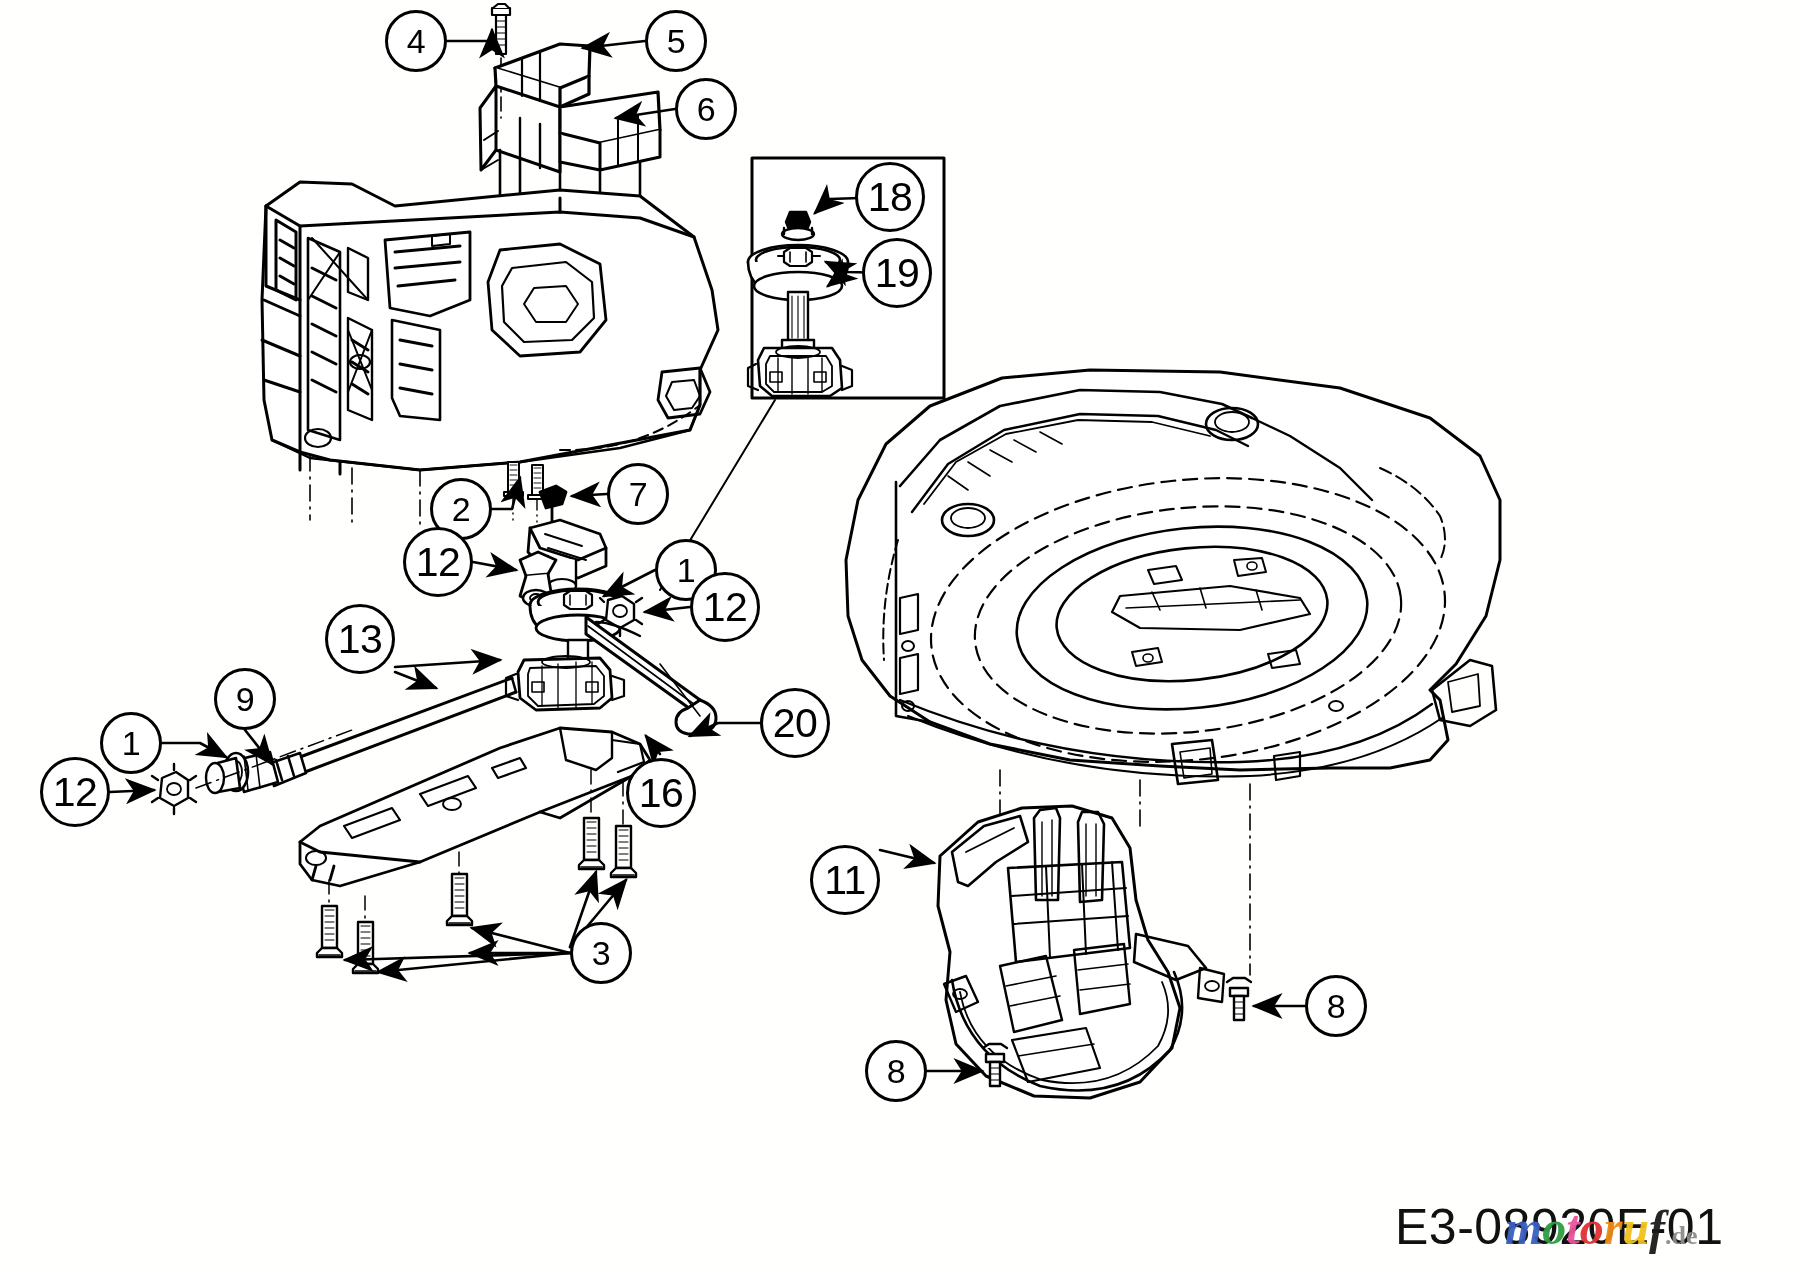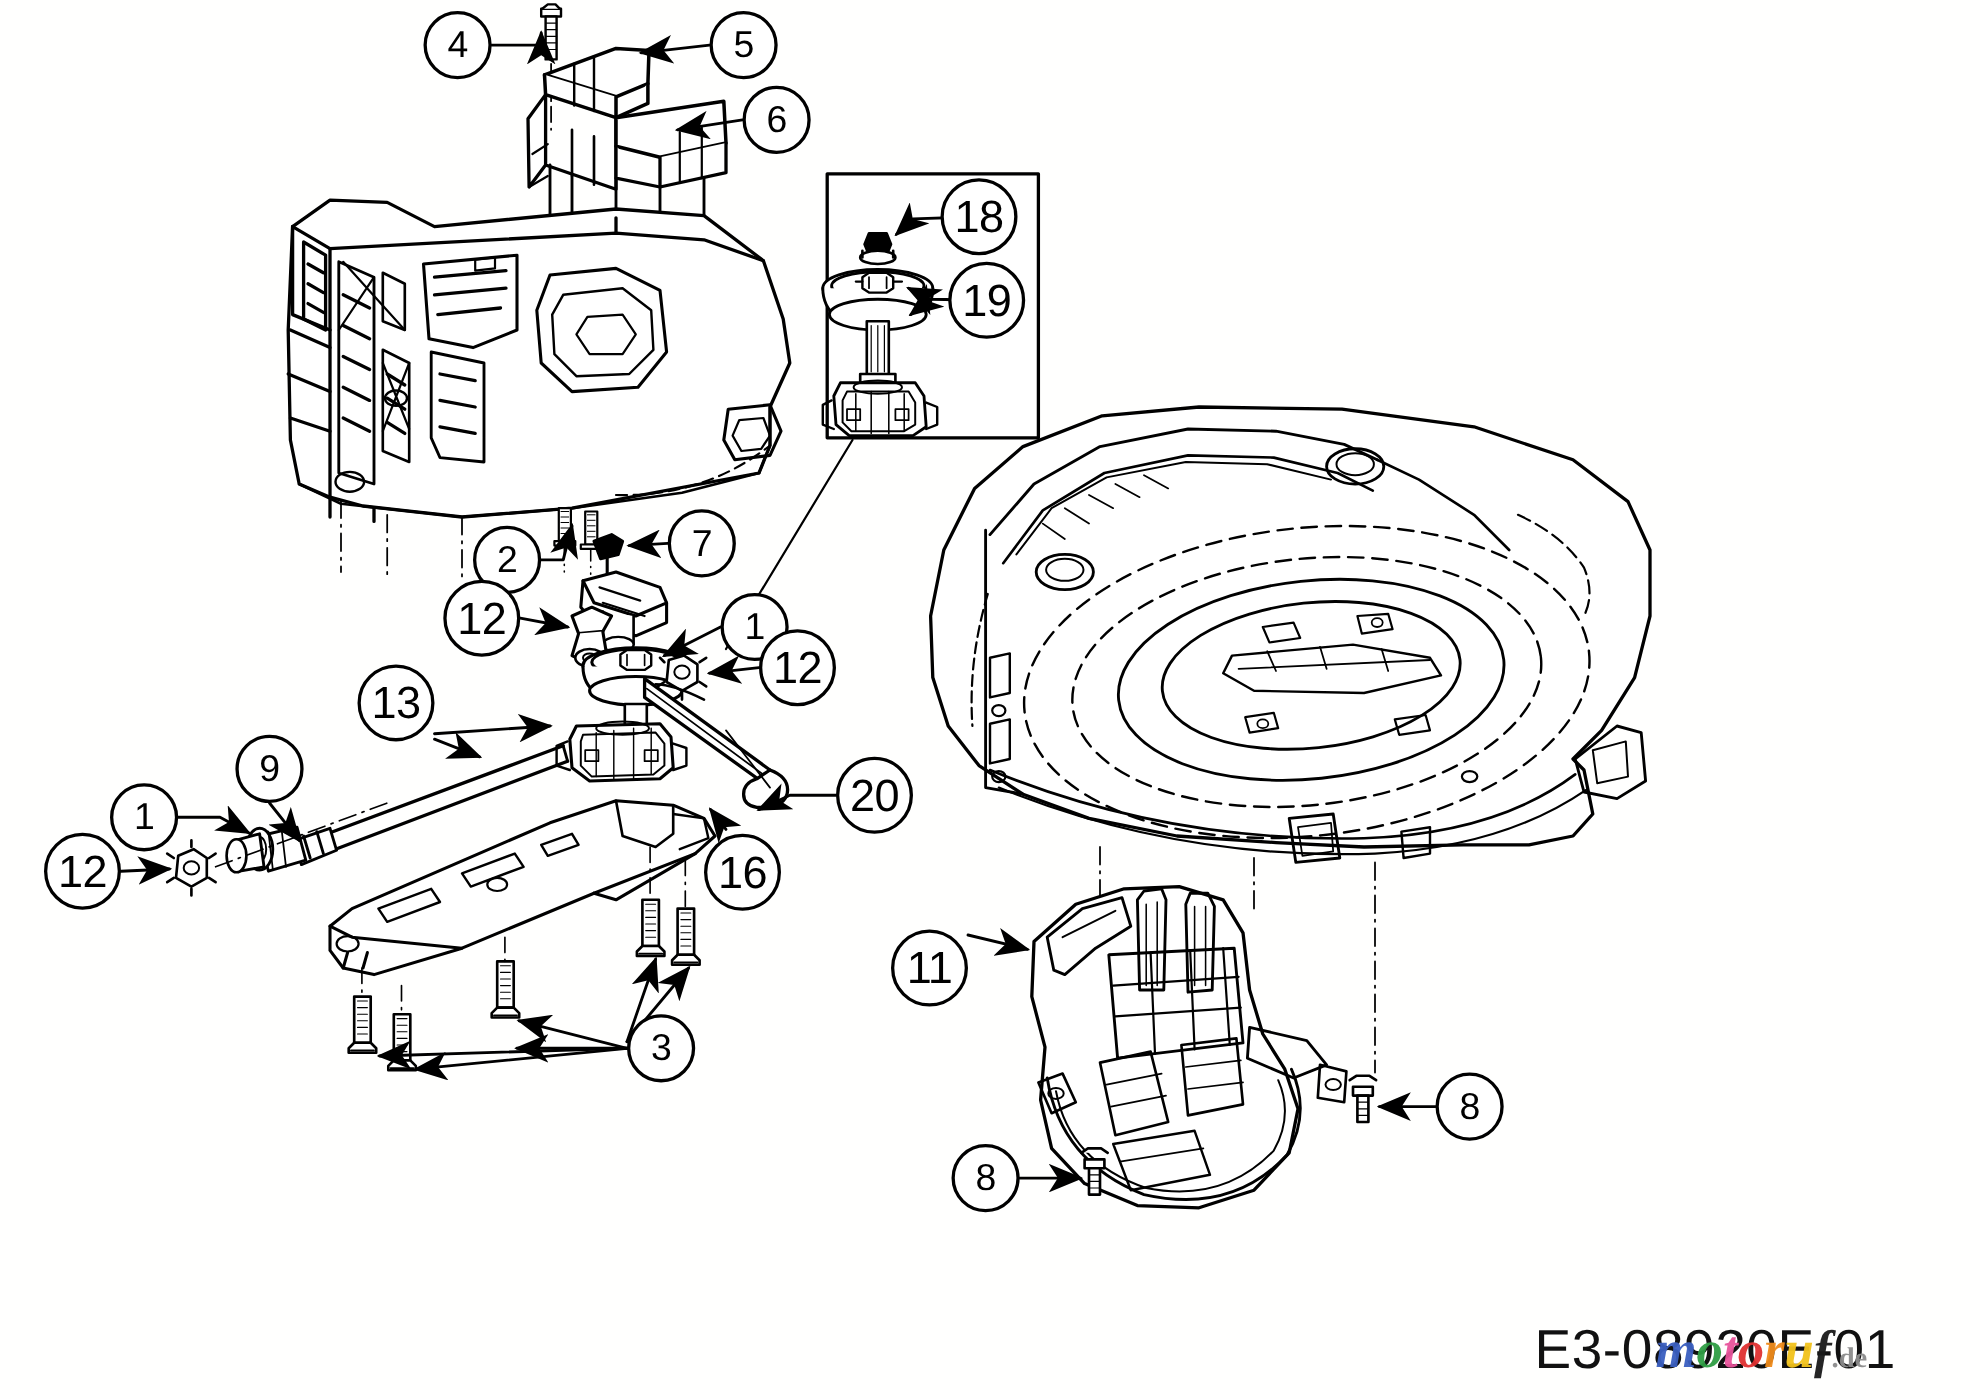--- a/index.html
+++ b/index.html
@@ -497,21 +497,21 @@
   <div class="balloon w1" style="left:430px;top:478px">2</div>
   <div class="balloon w1" style="left:607px;top:463px">7</div>
   <div class="balloon w2" style="left:403px;top:527px">12</div>
   <div class="balloon w1" style="left:655px;top:539px">1</div>
   <div class="balloon w2" style="left:690px;top:572px">12</div>
   <div class="balloon w2" style="left:325px;top:604px">13</div>
   <div class="balloon w1" style="left:214px;top:668px">9</div>
   <div class="balloon w1" style="left:100px;top:712px">1</div>
   <div class="balloon w2" style="left:40px;top:757px">12</div>
   <div class="balloon w2" style="left:760px;top:688px">20</div>
-  <div class="balloon w2" style="left:640px;top:758px">16</div>
+  <div class="balloon w2" style="left:626px;top:758px">16</div>
   <div class="balloon w2" style="left:810px;top:845px">11</div>
   <div class="balloon w1" style="left:570px;top:922px">3</div>
   <div class="balloon w1" style="left:1305px;top:975px">8</div>
   <div class="balloon w1" style="left:865px;top:1040px">8</div>
 
   <div class="drawing-number" style="left:1395px;top:1198px">E3-08920E-01</div>
 
   <div class="watermark" id="watermark" style="left:1505px;top:1200px"><span style="color: rgb(59, 95, 192);">m</span><span style="color: rgb(47, 158, 68);">o</span><span style="color: rgb(232, 84, 155);">t</span><span style="color: rgb(224, 49, 49);">o</span><span style="color: rgb(240, 140, 27);">r</span><span style="color: rgb(242, 194, 28);">u</span><span style="color: rgb(26, 26, 26);">f</span><span class="wm-suffix" style="color: rgb(140, 140, 140);">.de</span></div>
 
 </div>

